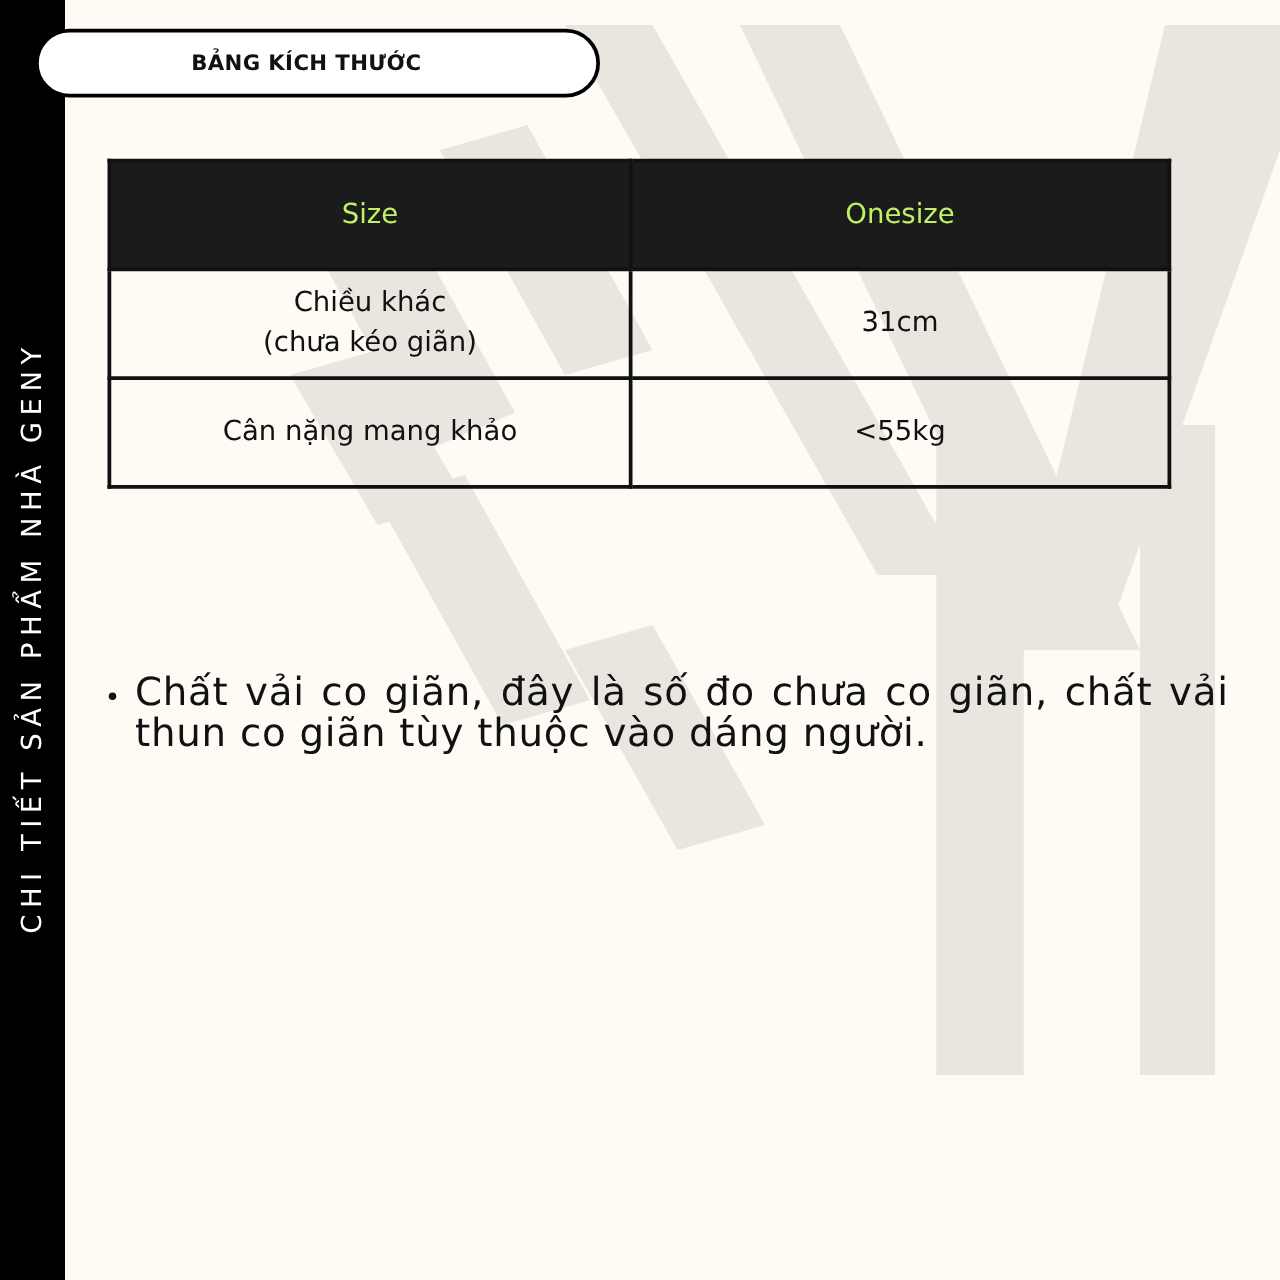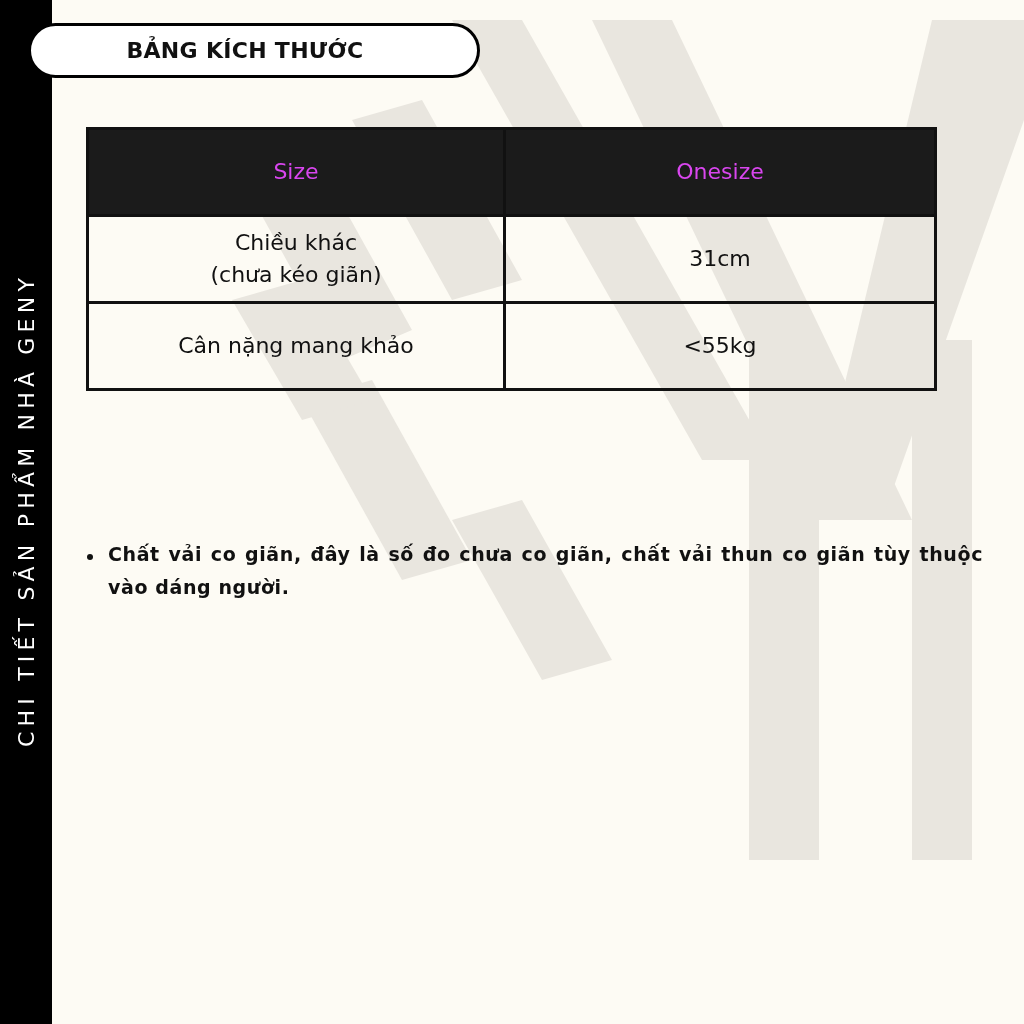--- a/index.html
+++ b/index.html
@@ -25,46 +25,45 @@
       z-index: 0;
     }
     .title-pill {
       position: absolute; left: 28px; top: 23px; width: 446px; height: 49px;
       border: 3px solid #000; border-radius: 28px; background: #fff;
       display: flex; align-items: center; justify-content: center;
       z-index: 2;
     }
     .title-pill span {
       font-family: "DejaVu Sans", sans-serif; font-weight: bold;
-      font-size: 22px; letter-spacing: 0.3px; margin-right: 18px;
+      font-size: 17px; letter-spacing: 0.3px; margin-right: 18px;
     }
     .size-table {
       position: absolute; left: 86px; top: 127px; width: 851px;
       border-collapse: collapse; z-index: 2;
       font-family: "DejaVu Sans", sans-serif;
     }
     .size-table td, .size-table th {
       border: 3px solid #111; text-align: center; vertical-align: middle;
       padding: 0; font-size: 22px; line-height: 32px; font-weight: normal;
     }
     .size-table th {
-      background: #1b1b1b; color: #d946ef; height: 84px;
+      background: #1b1b1b; color: #bef264; height: 84px;
     }
     .size-table td { height: 84px; background: transparent; }
     .size-table .col1 { width: 414px; }
     .notes {
       position: absolute; left: 86px; top: 538px; width: 897px; z-index: 2;
       margin: 0; padding: 0; list-style: none;
     }
     .notes li {
       position: relative; padding-left: 22px;
-      font-size: 19px; line-height: 33px; text-align: justify;
+      font-size: 31px; line-height: 33px; text-align: justify;
       letter-spacing: 0.6px;
       margin-bottom: 33px;
-      font-weight: bold;
     }
     .notes li::before {
       content: ""; position: absolute; left: 1px; top: 16px;
       width: 6px; height: 6px; border-radius: 50%; background: #111;
     }
   </style>
 </head>
 <body>
 
 <div class="side-bar">

